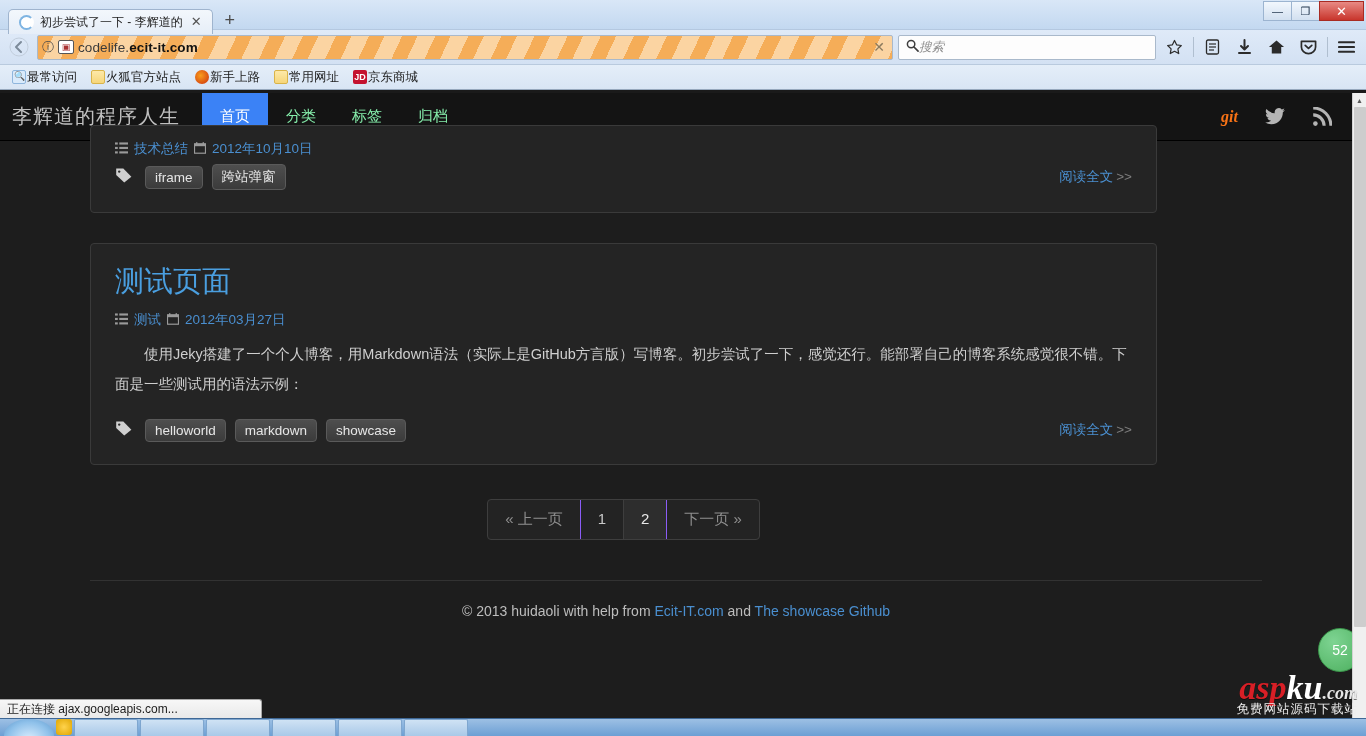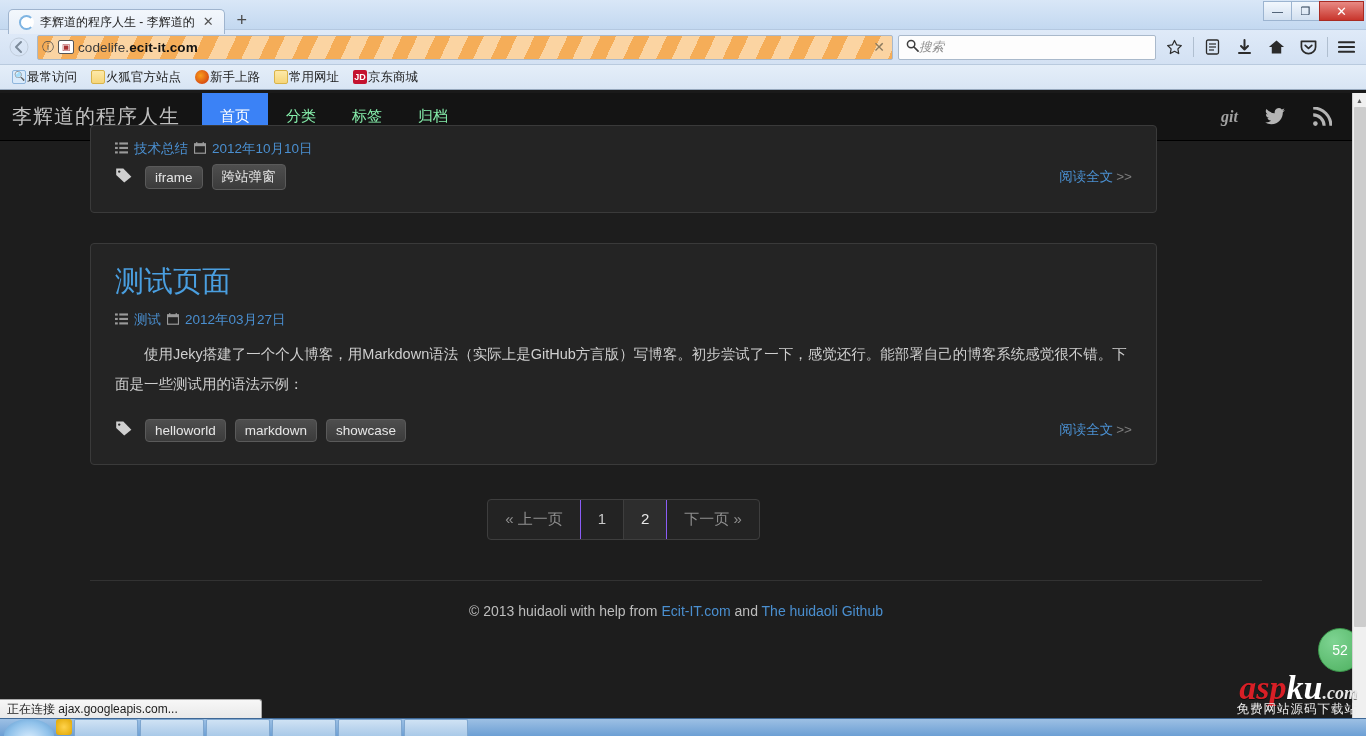--- a/index.html
+++ b/index.html
@@ -165,21 +165,21 @@
   .nav-item {
     display: flex; align-items: center;
     padding: 0 18px; font-size: 15px; color: #86efac;
     cursor: pointer; white-space: nowrap;
   }
   .nav-item.active { background: #3b82f6; color: #fff; }
   .social {
     position: absolute; right: 20px; top: 0; height: 48px;
     display: flex; align-items: center; gap: 26px;
   }
-  .social-ico { color: #a3a3a3; cursor: pointer; display:flex; align-items:center; }
+  .social-ico { color: #f97316; cursor: pointer; display:flex; align-items:center; }
   .social-ico.git { font-size: 16px; font-family: "Liberation Serif", serif; font-style: italic; font-weight: bold; }
 
   .content { padding: 0 195px 0 90px; }
 
   .post {
     background: #242424;
     border: 1px solid #3a3a3a;
     border-radius: 4px;
     margin-top: 0;
     padding: 14px 24px 22px 24px;
@@ -311,21 +311,21 @@
 </style>
 </head>
 <body>
 
 <div class="browser">
 
   <div class="titlebar">
     <div class="tabstrip">
       <div class="tab">
         <span class="tab-favicon"></span>
-        <span class="tab-title">李辉道的程序人生 - 李辉道的</span>
+        <span class="tab-title">初步尝试了一下 - 李辉道的</span>
         <span class="tab-close">✕</span>
       </div>
       <span class="newtab">+</span>
     </div>
     <div class="wincontrols">
       <div class="wbtn">—</div>
       <div class="wbtn">❐</div>
       <div class="wbtn close">✕</div>
     </div>
   </div>
@@ -535,21 +535,21 @@
             <div class="pg num" style="border-right:none;background:transparent;">1</div>
             <div class="pg cur" style="border-left:1px solid #3e3e3e;">2</div>
             <div class="pg">下一页 »</div>
           </div>
         </div>
 
       </div>
 
       <div class="divider"></div>
       <div class="footer">
-        <span>© 2013 huidaoli with help from </span><a>Ecit-IT.com</a><span> and </span><a>The huidaoli Github</a>
+        <span>© 2013 huidaoli with help from </span><a>Ecit-IT.com</a><span> and </span><a>The showcase Github</a>
       </div>
 
       <div class="fab">52</div>
     </div>
   </div>
 
   <div class="vscroll">
     <div class="vs-arrow">▲</div>
     <div class="vs-thumb"></div>
   </div>

